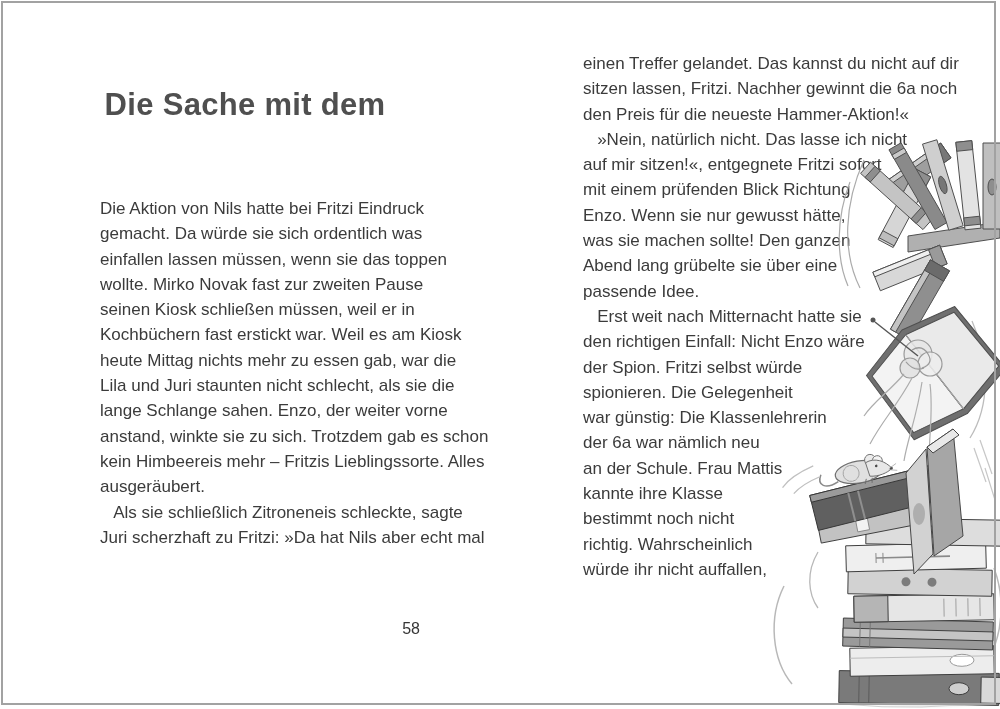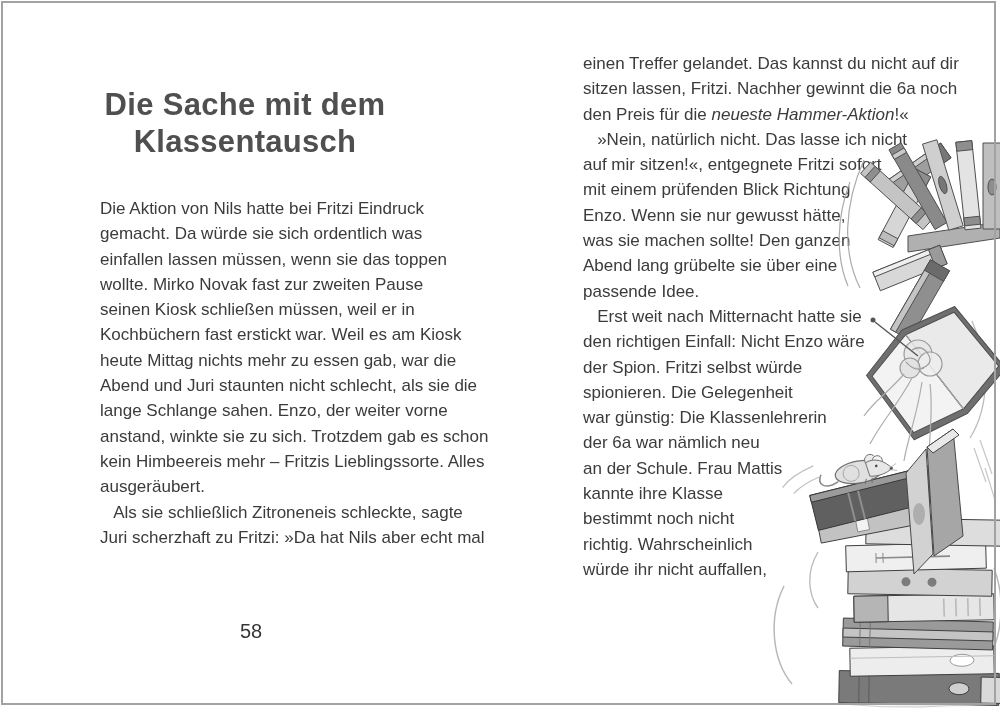--- a/index.html
+++ b/index.html
@@ -6,45 +6,44 @@
   .screen{position:relative;width:1000px;height:709px;background:#fff;overflow:hidden;
           font-family:"Liberation Sans",sans-serif;}
   .frame{position:absolute;left:1px;top:1px;width:995px;height:704px;
          border:2px solid #a2a2a2;box-sizing:border-box;pointer-events:none;z-index:10;}
   .chapter-title{position:absolute;left:55px;top:86px;width:380px;text-align:center;
          font-weight:bold;font-size:31px;line-height:37px;color:#4f4f4f;letter-spacing:.3px;}
   .body-col{position:absolute;font-size:17px;line-height:25.3px;color:#3b3b3b;}
   .body-col .line{white-space:pre;}
   .left-col{left:100px;top:196px;}
   .right-col{left:583px;top:51px;}
-  .italic{font-style:italic;}
-  .page-num{position:absolute;left:82px;top:620px;width:338px;text-align:center;
-         font-size:20px;color:#363636;}
+  .italic{}
+  .page-num{position:absolute;left:82px;top:620px;width:338px;text-align:right;
+         font-size:16px;color:#363636;}
   .illustration{position:absolute;left:722px;top:116px;width:278px;height:592px;z-index:1;}
   svg *{vector-effect:non-scaling-stroke;}
 </style>
 </head>
 <body>
 
 <div class="screen">
 
   <div>
     <div class="chapter-title">
       <div>Die Sache mit dem</div>
-      <div>Klassentausch</div>
     </div>
     <div class="body-col left-col">
         <div class="line">Die Aktion von Nils hatte bei Fritzi Eindruck</div>
         <div class="line">gemacht. Da würde sie sich ordentlich was</div>
         <div class="line">einfallen lassen müssen, wenn sie das toppen</div>
         <div class="line">wollte. Mirko Novak fast zur zweiten Pause</div>
         <div class="line">seinen Kiosk schließen müssen, weil er in</div>
         <div class="line">Kochbüchern fast erstickt war. Weil es am Kiosk</div>
         <div class="line">heute Mittag nichts mehr zu essen gab, war die</div>
-        <div class="line">Abend und Juri staunten nicht schlecht, als sie die</div>
+        <div class="line">Lila und Juri staunten nicht schlecht, als sie die</div>
         <div class="line">lange Schlange sahen. Enzo, der weiter vorne</div>
         <div class="line">anstand, winkte sie zu sich. Trotzdem gab es schon</div>
         <div class="line">kein Himbeereis mehr – Fritzis Lieblingssorte. Alles</div>
         <div class="line">ausgeräubert.</div>
         <div class="line">   Als sie schließlich Zitroneneis schleckte, sagte</div>
         <div class="line">Juri scherzhaft zu Fritzi: »Da hat Nils aber echt mal</div>
       </div>
     <div class="page-num">58</div>
   </div>
 

